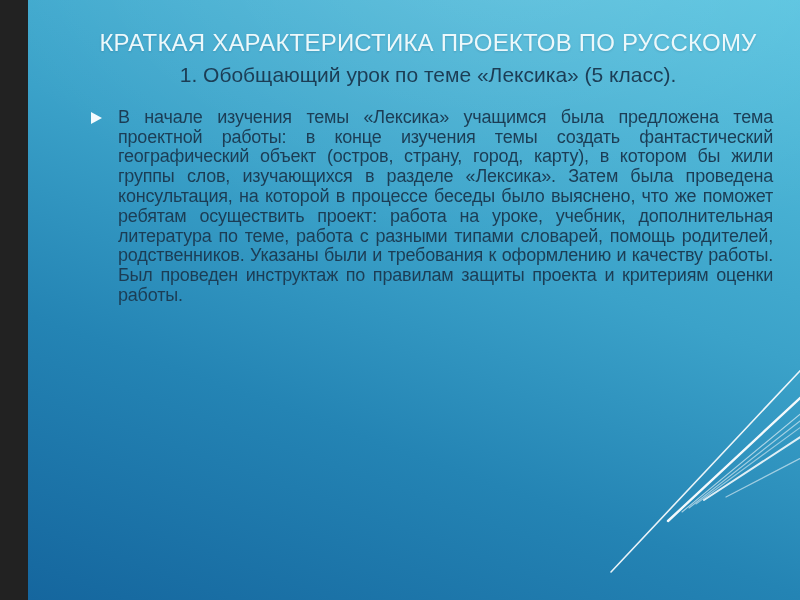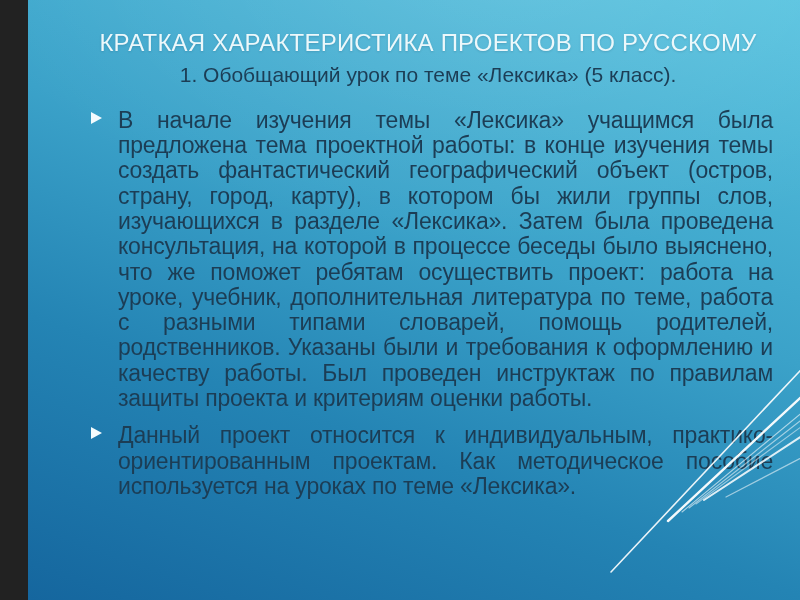--- a/index.html
+++ b/index.html
@@ -43,21 +43,21 @@
   }
   .bullets {
     list-style: none;
     margin: 0 55px 0 62px;
     padding: 0;
   }
   .bullet {
     position: relative;
     padding-left: 28px;
     margin-bottom: 12px;
-    font-size: 23px;
+    font-size: 18px;
     line-height: 1.1;
     letter-spacing: -0.2px;
     color: #1c3d55;
     text-align: justify;
     text-align-last: left;
   }
   .tri {
     position: absolute;
     left: 1px;
     top: 4px;
@@ -91,20 +91,16 @@
       <span class="t-line">КРАТКАЯ ХАРАКТЕРИСТИКА ПРОЕКТОВ ПО РУССКОМУ</span>
     </h1>
 
     <h2 class="subtitle">1. Обобщающий урок по теме «Лексика» (5 класс).</h2>
 
     <ul class="bullets">
       <li class="bullet">
         <span class="tri"></span>
         <span>В начале изучения темы «Лексика» учащимся была предложена тема проектной работы: в конце изучения темы создать фантастический географический объект (остров, страну, город, карту), в котором бы жили группы слов, изучающихся в разделе «Лексика». Затем была проведена консультация, на которой в процессе беседы было выяснено, что же поможет ребятам осуществить проект: работа на уроке, учебник, дополнительная литература по теме, работа с разными типами словарей, помощь родителей, родственников. Указаны были и требования к оформлению и качеству работы. Был проведен инструктаж по правилам защиты проекта и критериям оценки работы.</span>
       </li>
-      <li class="bullet">
-        <span class="tri"></span>
-        <span>Данный проект относится к индивидуальным, практико-ориентированным проектам. Как методическое пособие используется на уроках по теме «Лексика».</span>
-      </li>
     </ul>
 
   </div>
 </div>
 
 </body></html>

